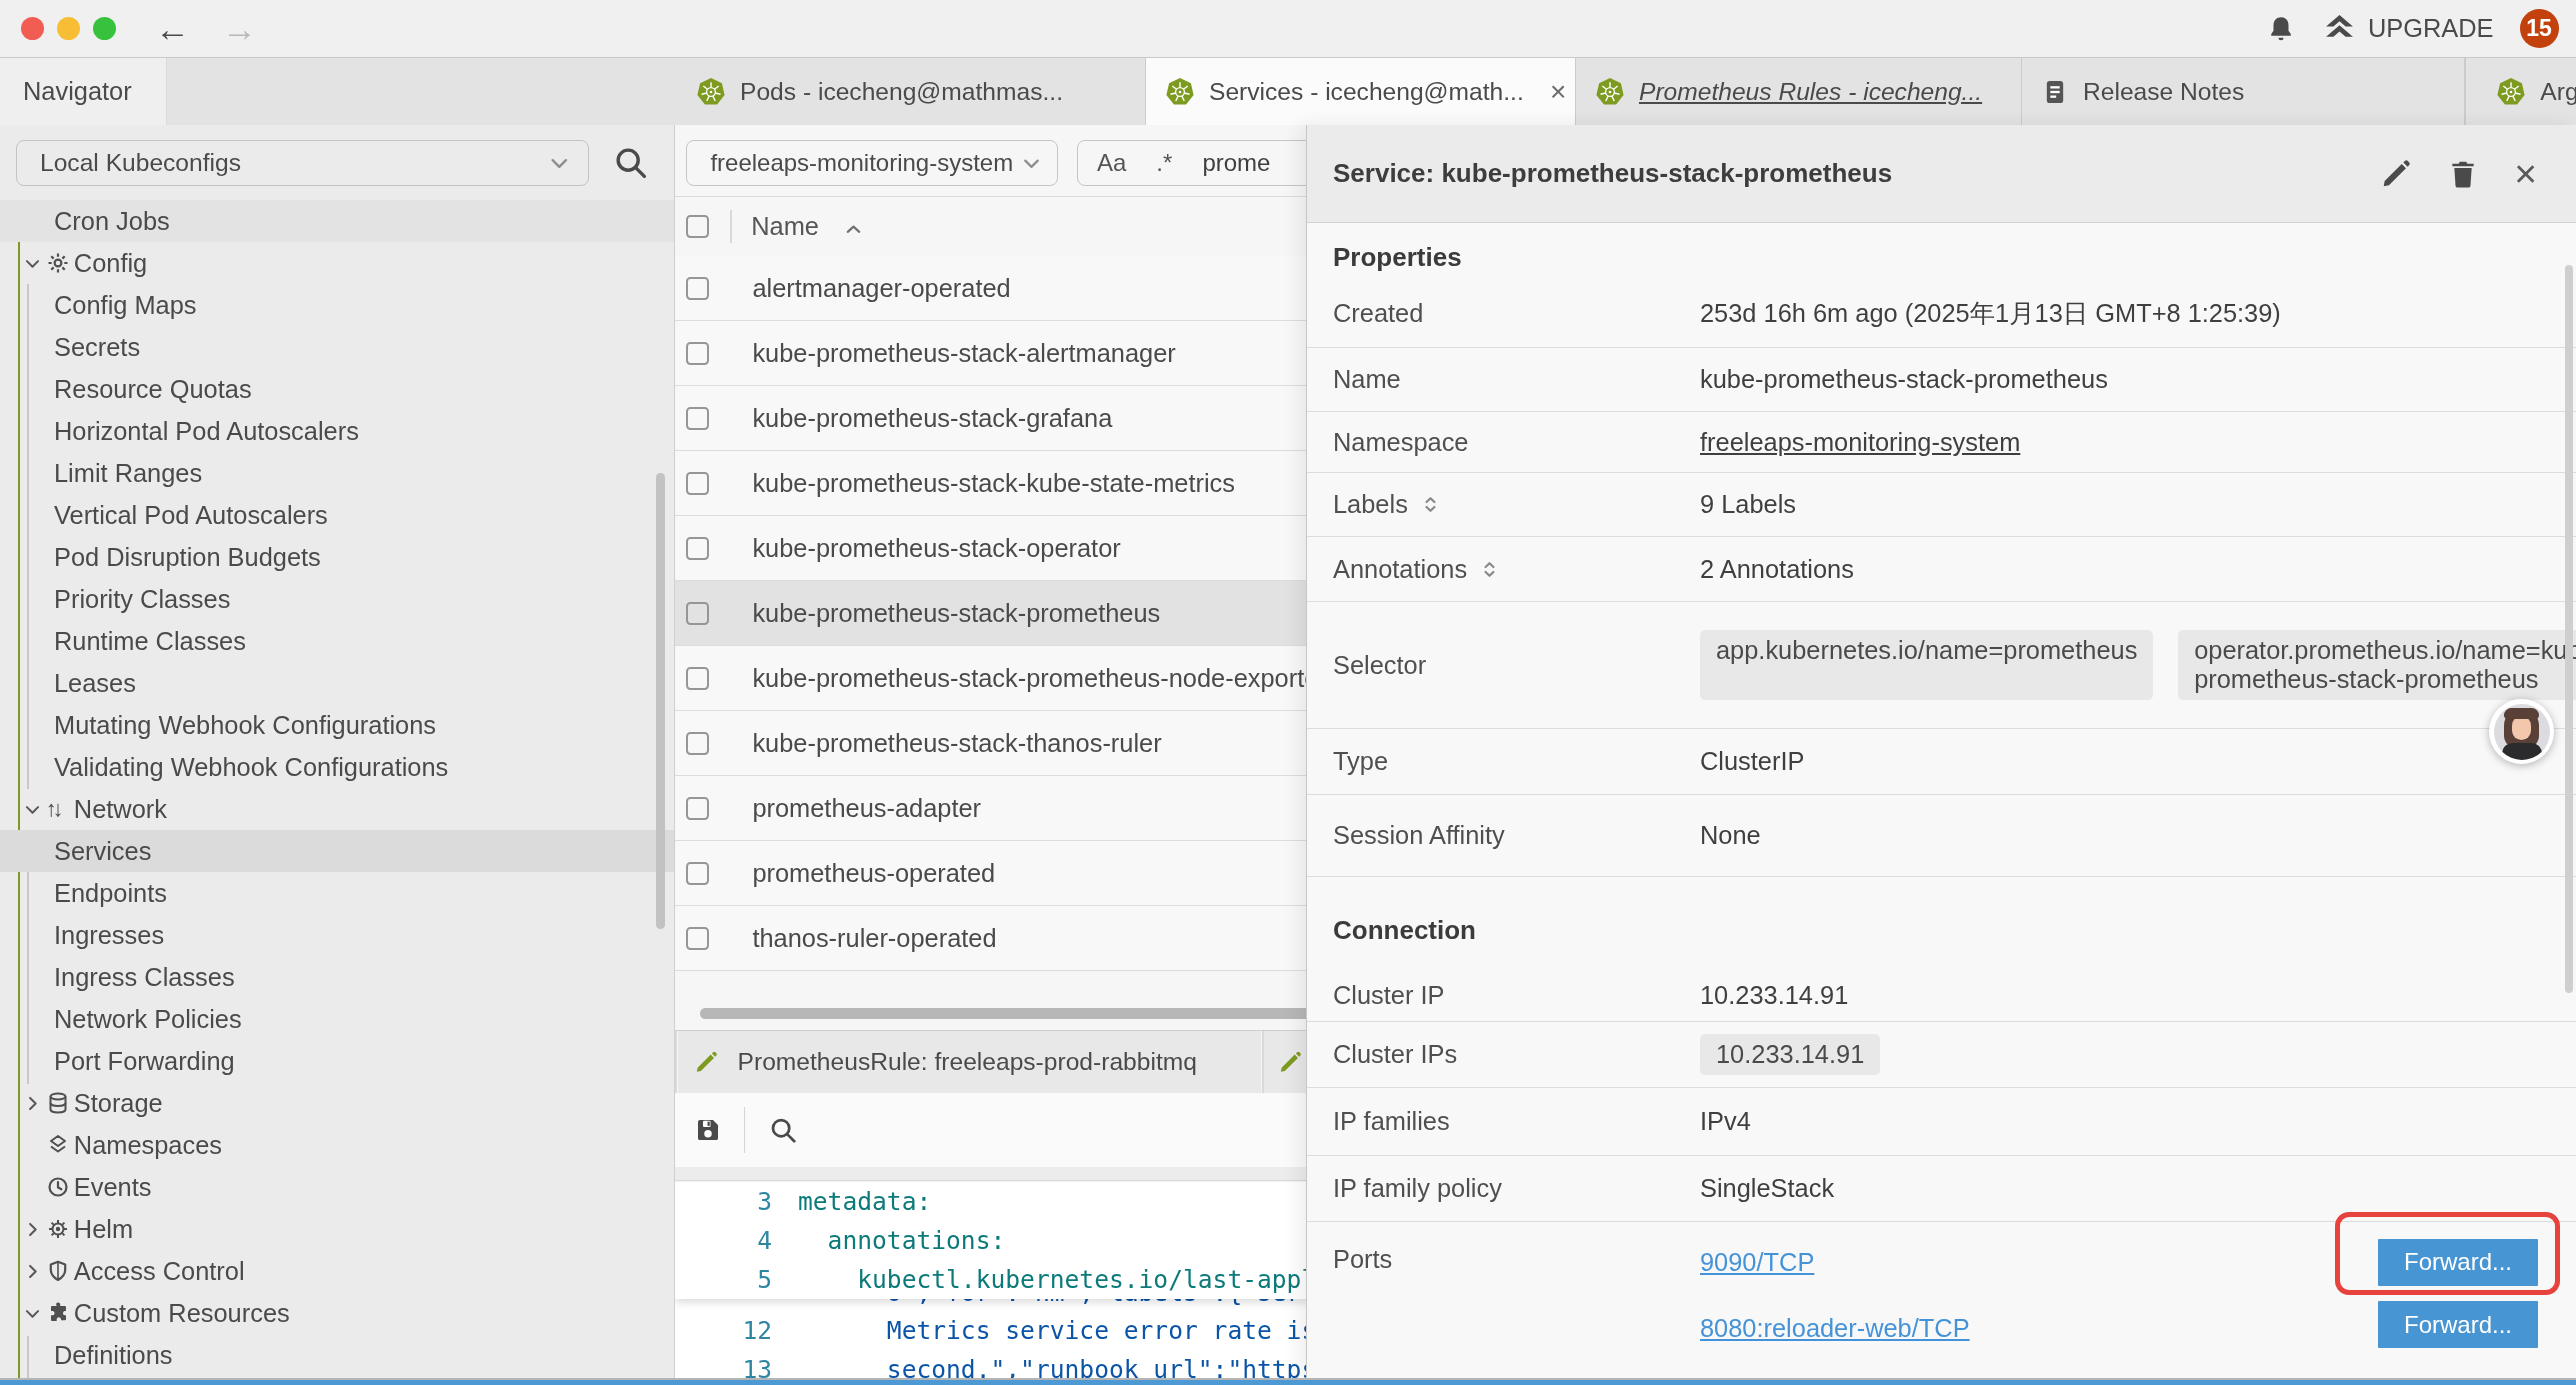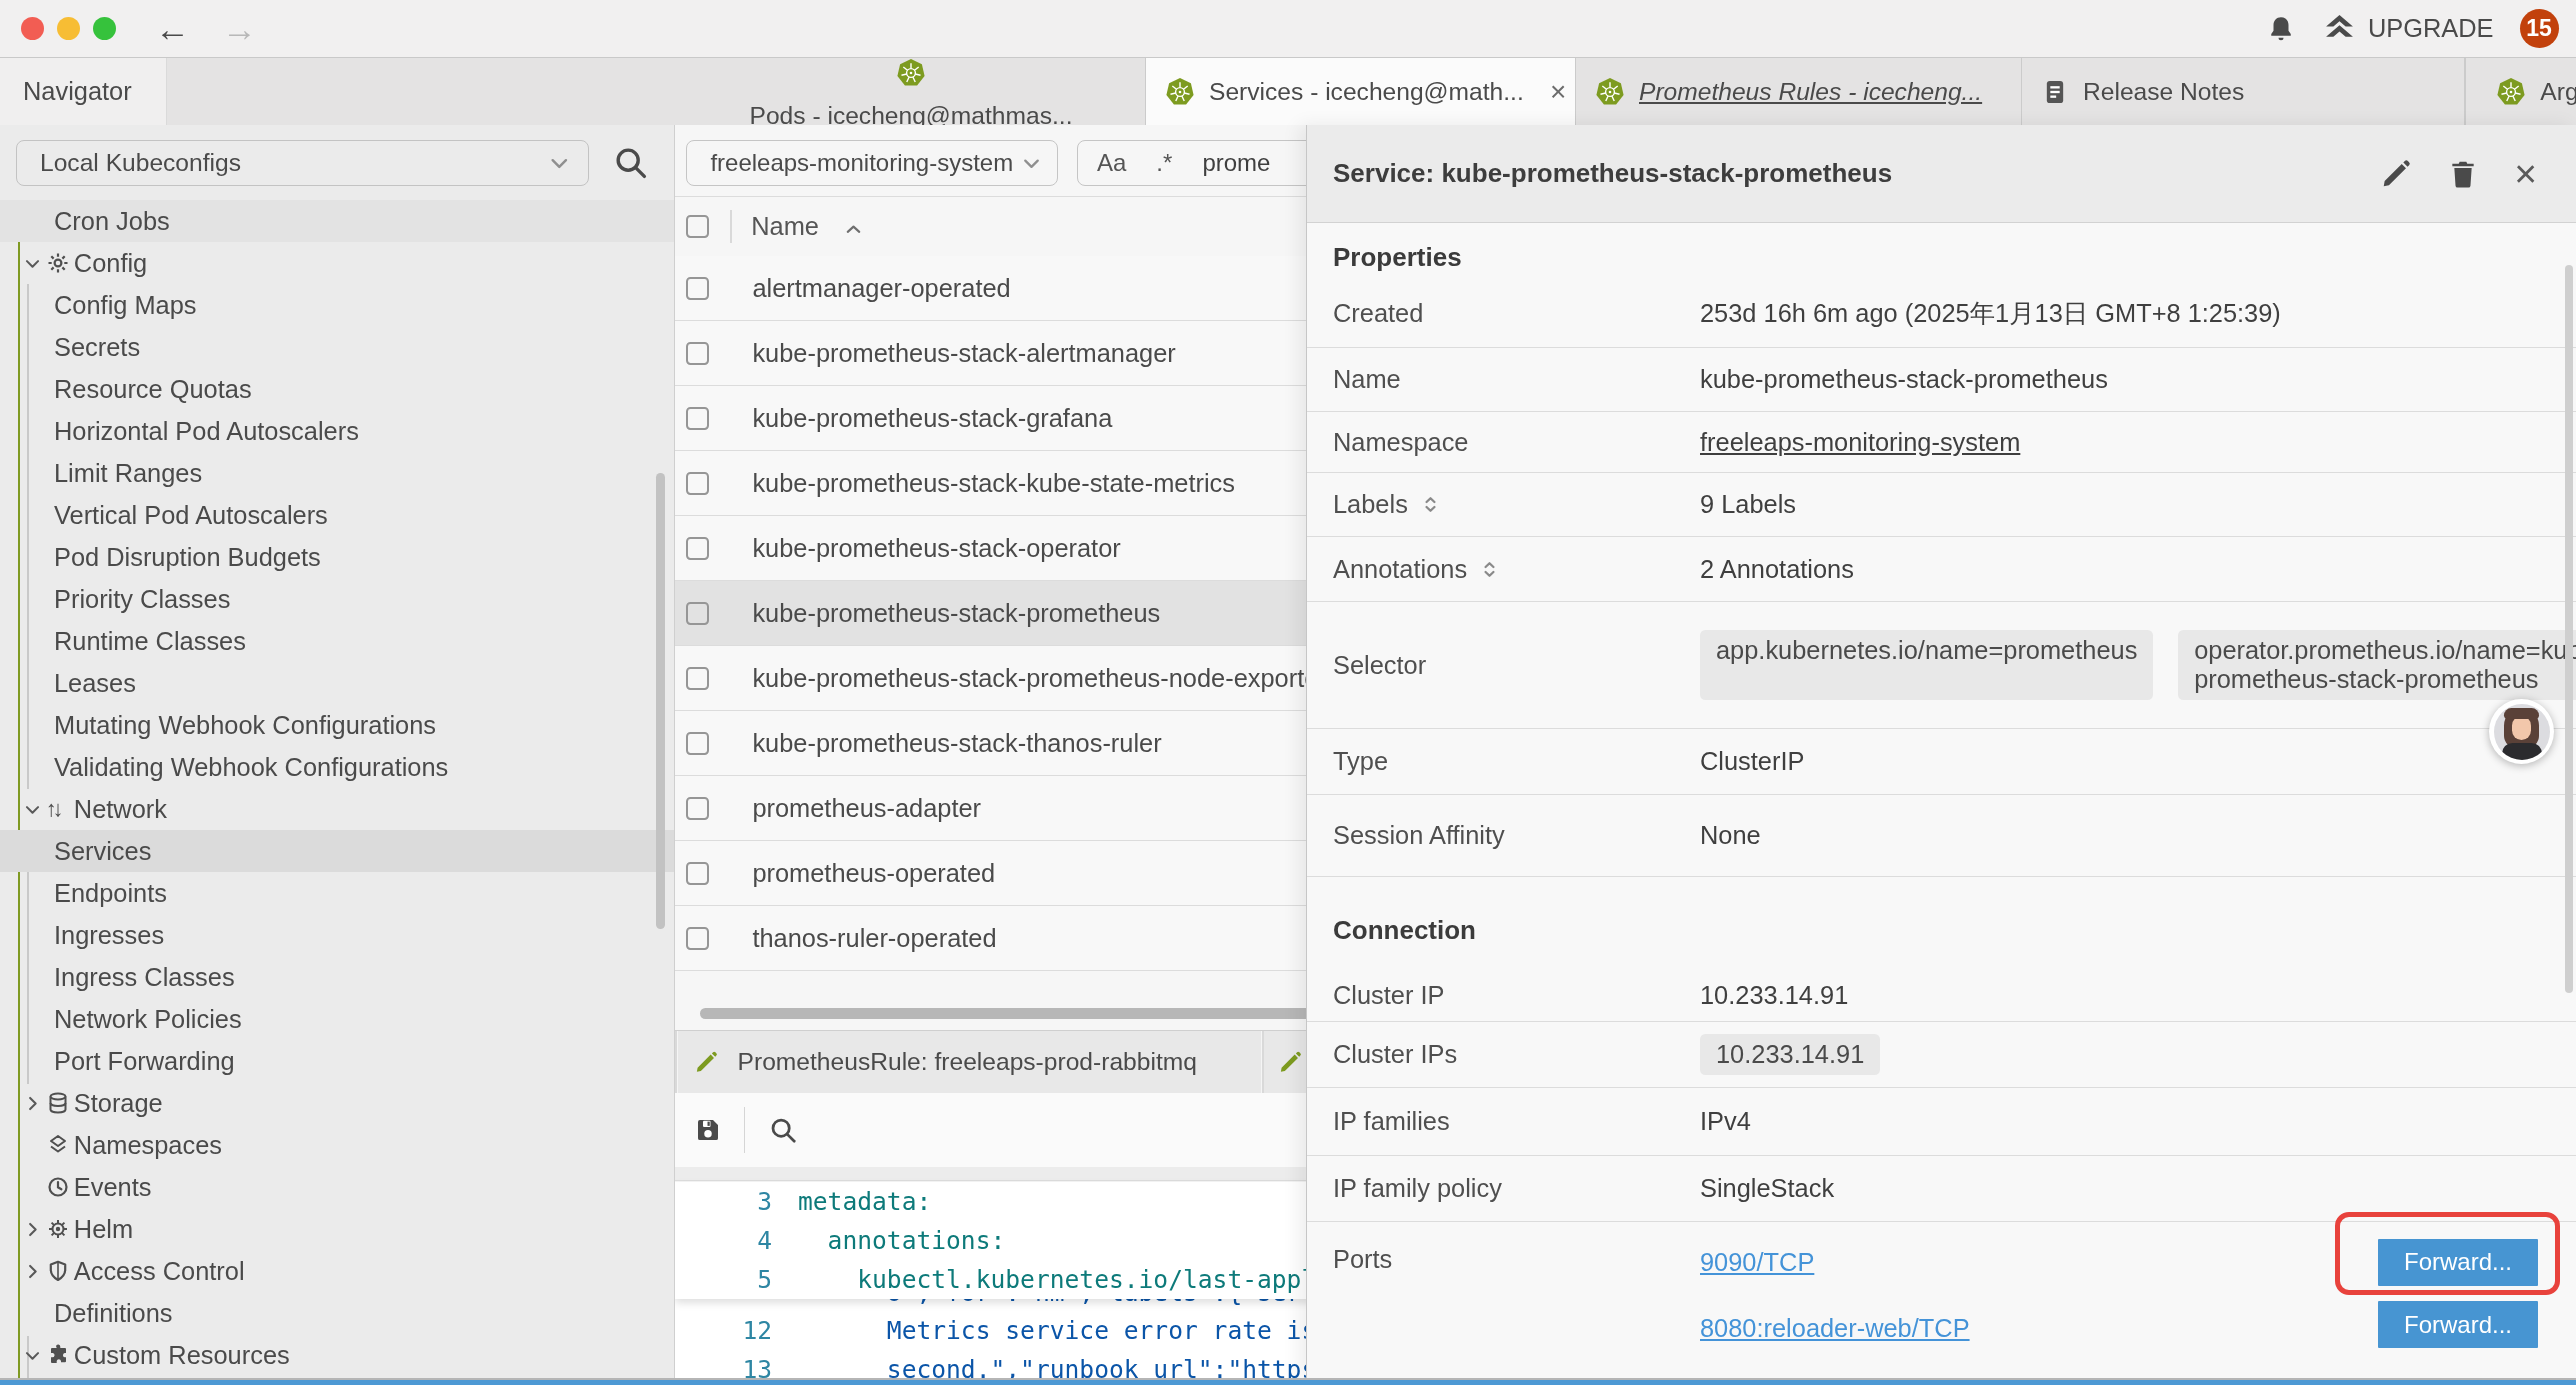--- a/index.html
+++ b/index.html
@@ -175,21 +175,21 @@
     </div>
   </div>
 
   <div class="tabbar">
     <div class="navzone">
       <div class="nav-tab">
         <span>Navigator</span>
       </div>
     </div>
     <div class="tabs">
-        <div class="tab" style="width: 469px; flex-direction: column;">
+        <div class="tab" style="width: 469px;">
           <span>
             <svg viewBox="0 0 34 34" width="30" height="30">
               <polygon points="17,1.2 29.35,7.15 32.4,20.5 23.9,31.2 10.1,31.2 1.6,20.5 4.65,7.15" fill="#7d9b20"></polygon>
               <g stroke="#fff" stroke-width="1.6">
                 <line x1="17" y1="17" x2="17" y2="6"></line>
                 <line x1="17" y1="17" x2="25.7" y2="10.2"></line>
                 <line x1="17" y1="17" x2="27.8" y2="19.6"></line>
                 <line x1="17" y1="17" x2="21.8" y2="27.2"></line>
                 <line x1="17" y1="17" x2="12.2" y2="27.2"></line>
                 <line x1="17" y1="17" x2="6.2" y2="19.6"></line>
@@ -433,35 +433,35 @@
             </svg>
           </span>
           <span class="slot-icon">
             <svg viewBox="0 0 24 24" width="24" height="24" fill="none" stroke="#4f4f4f" stroke-width="2.2" stroke-linejoin="round">
               <path d="M12 2.8l7.2 2.7v5.2c0 4.8-3 7.9-7.2 10.3C7.8 18.6 4.8 15.5 4.8 10.7V5.5z"></path>
               <path d="M12 2.8v18.2" stroke-width="1.6"></path>
             </svg>
           </span>
           <span>Access Control</span>
         </div>
-        <div class="srow child">
-          <span>Definitions</span>
-        </div>
         <div class="srow">
           <span class="slot-exp">
             <svg viewBox="0 0 24 24" width="19" height="19" fill="none" stroke="#595959" stroke-width="2.6" stroke-linecap="round" stroke-linejoin="round">
               <path d="M5 9l7 7 7-7"></path>
             </svg>
           </span>
           <span class="slot-icon">
             <svg viewBox="0 0 24 24" width="24" height="24" fill="#4f4f4f">
               <path d="M10 3a2.2 2.2 0 0 1 4.3.7V5H19a1 1 0 0 1 1 1v4h-1.3a2.2 2.2 0 0 0 0 4.3H20v4a1 1 0 0 1-1 1h-4v-1.3a2.2 2.2 0 0 0-4.3 0V20H6a1 1 0 0 1-1-1v-4.7h1.3a2.2 2.2 0 0 0 .7-4.3H5V6a1 1 0 0 1 1-1h4.7z"></path>
             </svg>
           </span>
           <span>Custom Resources</span>
+        </div>
+        <div class="srow child">
+          <span>Definitions</span>
         </div>
       </div>
     <div class="side-thumb"></div>
   </div>
 
   <div class="midpanel">
     <div class="mid-toolbar">
       <div class="ns-select">
         <span>freeleaps-monitoring-system</span>
         <span class="chev">

